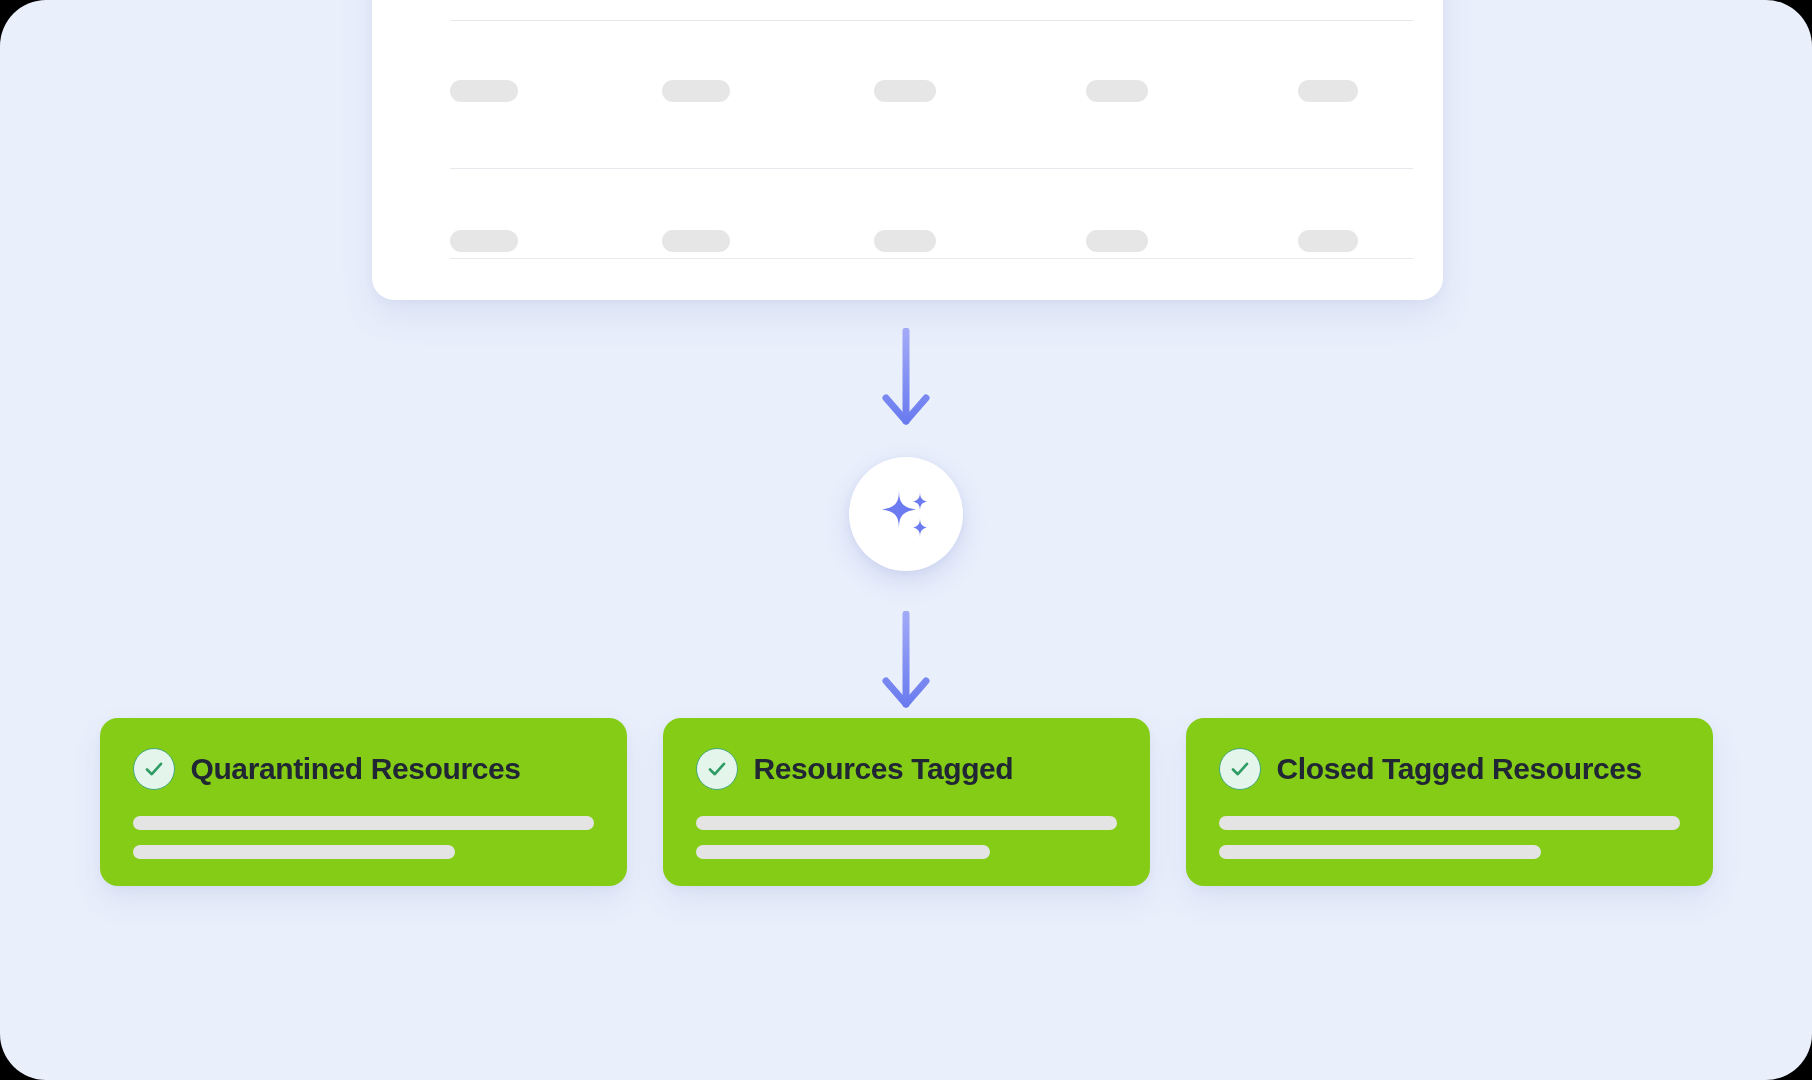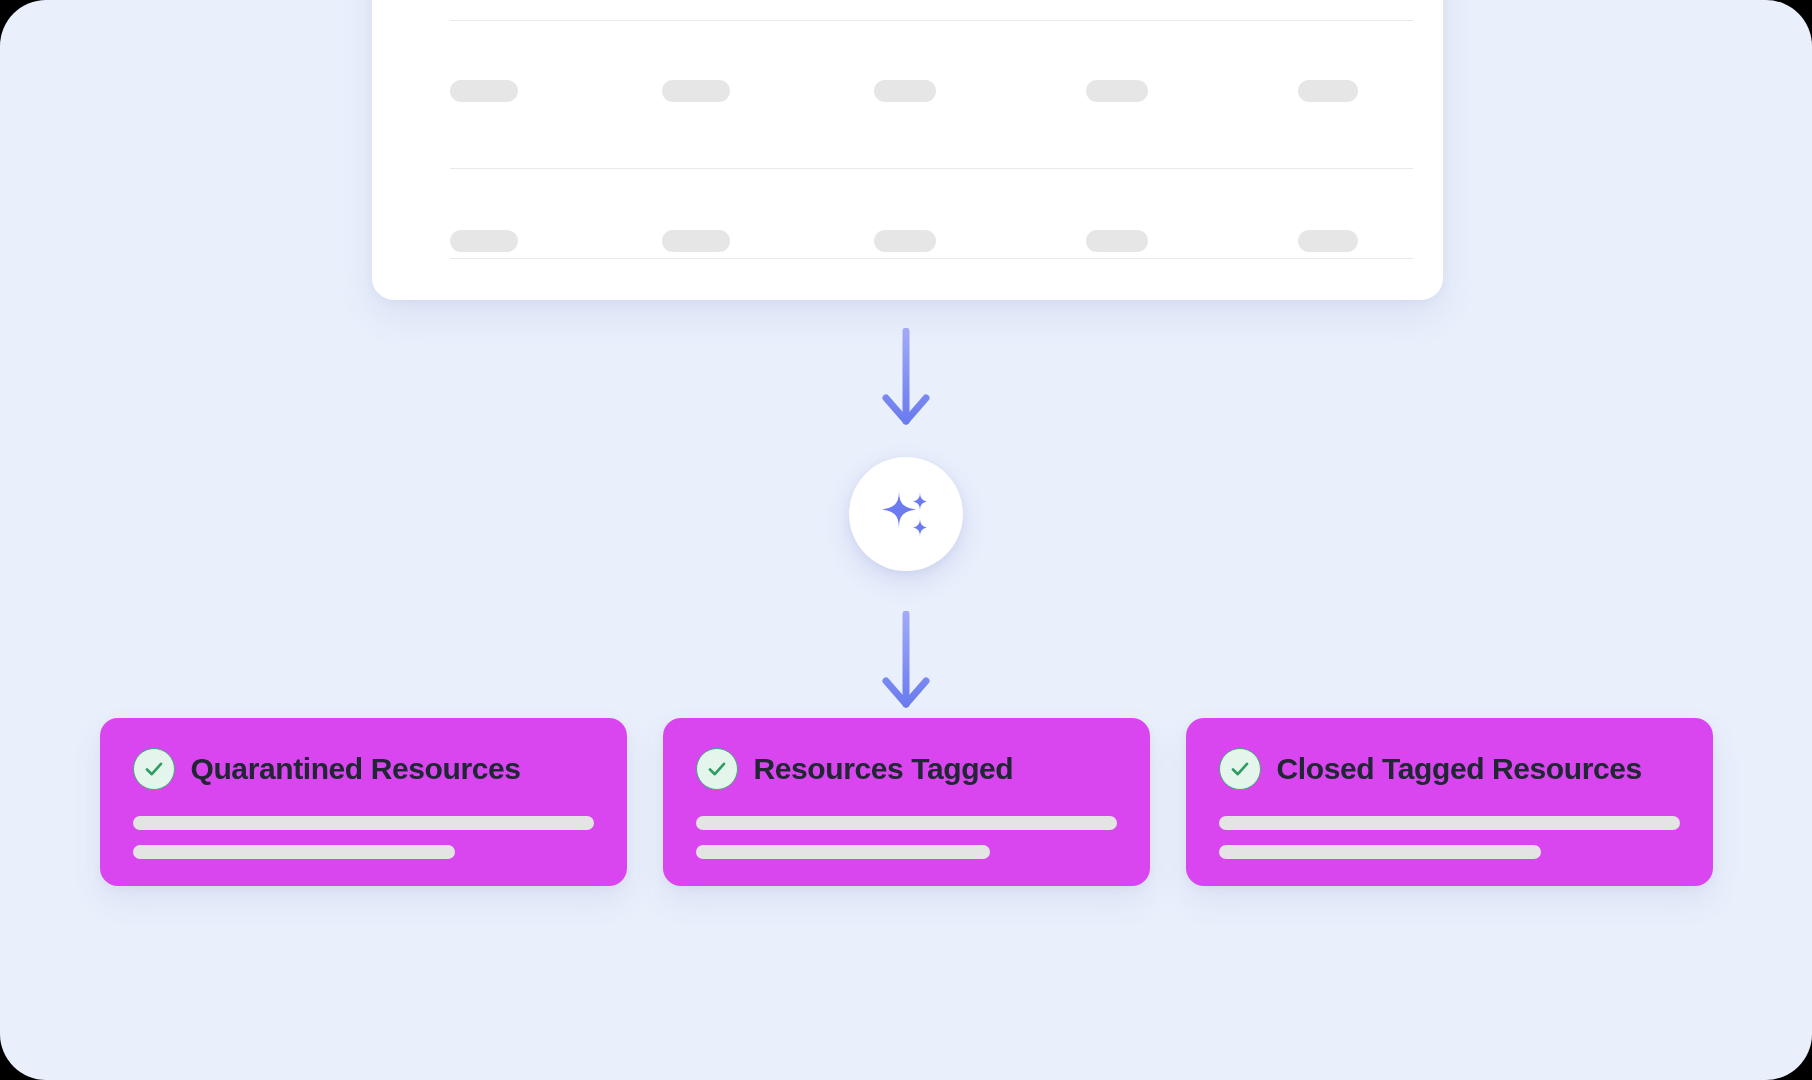--- a/index.html
+++ b/index.html
@@ -111,21 +111,21 @@
     left: 0;
     top: 718px;
     width: 1812px;
     display: flex;
     justify-content: center;
     align-items: stretch;
     gap: 36px;
   }
 
   .result-card {
-    background: #d946ef;
+    background: #84cc16;
     border-radius: 18px;
     box-shadow: 0 14px 30px rgba(85, 105, 175, 0.10),
                 0 3px 9px rgba(85, 105, 175, 0.05);
     padding: 30px 33px 34px 33px;
     box-sizing: border-box;
     height: 168px;
   }
   .card-w-1 { width: 527px; }
   .card-w-2 { width: 487px; }
   .card-w-3 { width: 527px; }

